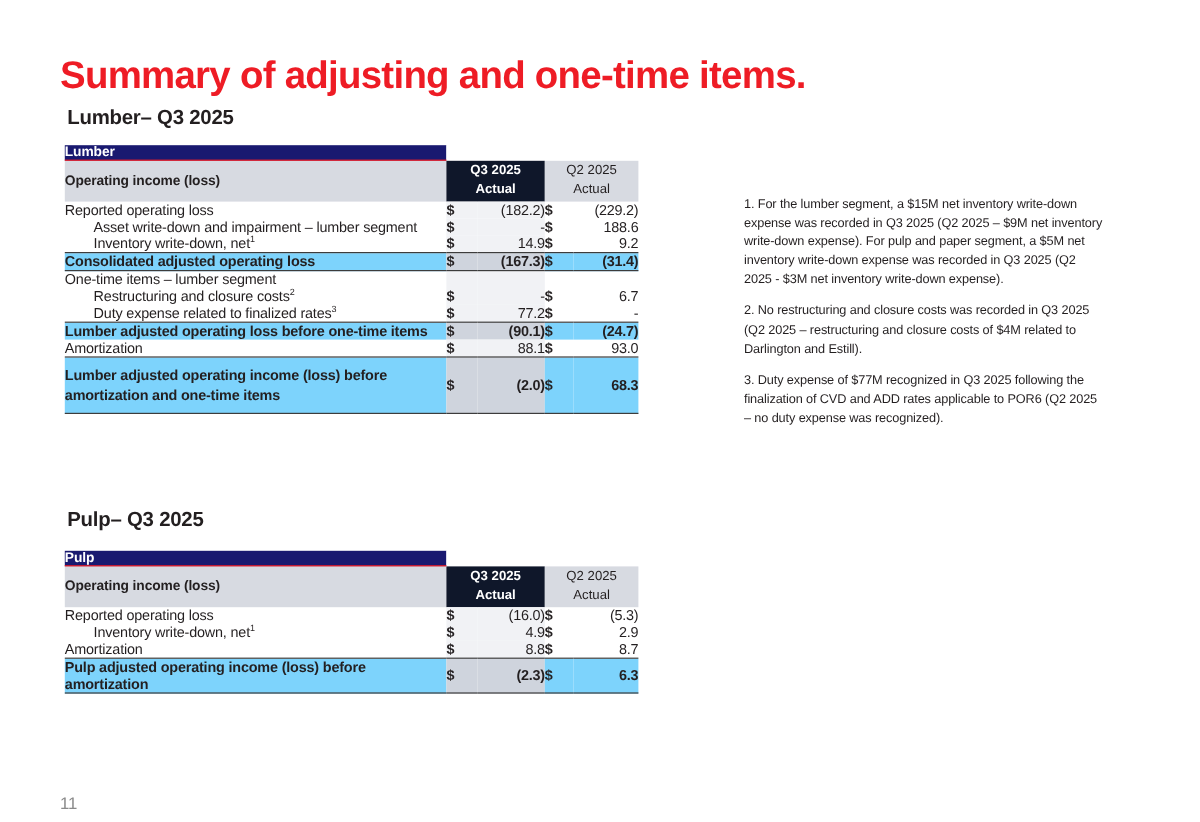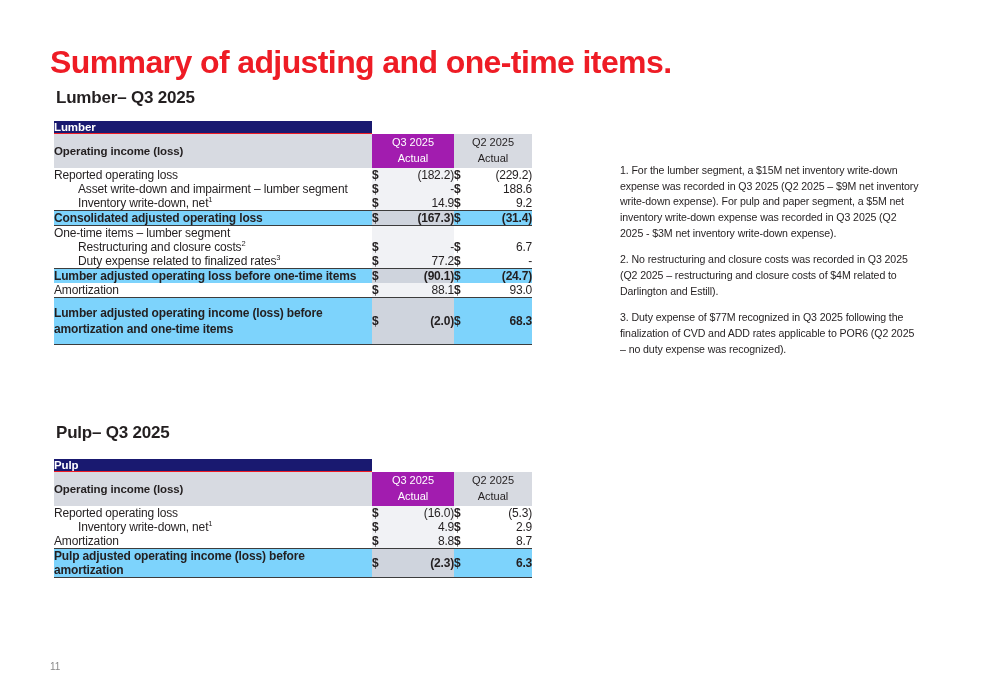--- a/index.html
+++ b/index.html
@@ -42,21 +42,21 @@
     letter-spacing:-0.1px;
   }
   .navy-blank{background:#ffffff;border-bottom:none;}
 
   
   .hdr-label{
     background:#d7dae1;font-size:11.5px;font-weight:bold;color:#231f20;
     padding:9px 0 9px 8px;height:34px;letter-spacing:-0.1px;margin-left:48px;
   }
   .hdr-q3{
-    background:#a21caf;color:#ffffff;font-size:11px;font-weight:normal;
+    background:#0f172a;color:#ffffff;font-size:11px;font-weight:bold;
     text-align:center;line-height:1.45;padding:5px 0 6px;
   }
   .hdr-q2{
     background:#d7dae1;color:#231f20;font-size:11px;font-weight:normal;
     text-align:center;line-height:1.45;padding:5px 0 6px;
   }
 
   
   .r-label{font-size:12px;color:#231f20;padding:4px 0 4px 8px;letter-spacing:-0.15px;}
   .r-label.indent{padding-left:24px;}
@@ -71,21 +71,21 @@
   tr.topline td{border-top:1.4px solid #3c3c3c;}
   tr.botline td{border-bottom:1.4px solid #3c3c3c;}
 
   .two-line .r-label{padding-top:7px;padding-bottom:7px;line-height:1.35;}
 
   sup{font-size:7.5px;vertical-align:super;line-height:0;}
 
   .notes{position:absolute;left:620px;top:163px;width:300px;}
   .note{font-size:10.6px;line-height:1.48;color:#231f20;margin-bottom:11px;letter-spacing:-0.1px;}
 
-  .pageno{position:absolute;left:50px;top:661px;font-size:10px;color:#8a8a8a;}
+  .pageno{position:absolute;left:50px;top:661px;font-size:14px;color:#8a8a8a;}
 </style>
 </head>
 <body>
 
 <div class="page">
 
   <div class="title">Summary of adjusting and one-time items.</div>
 
   <div class="section-title" id="lumber-title">Lumber– Q3 2025</div>
 

